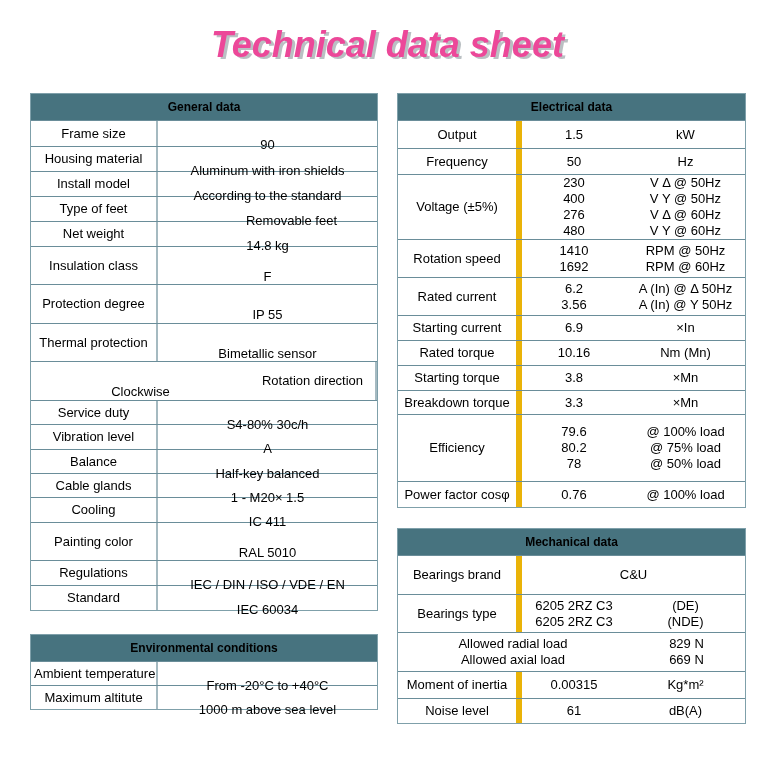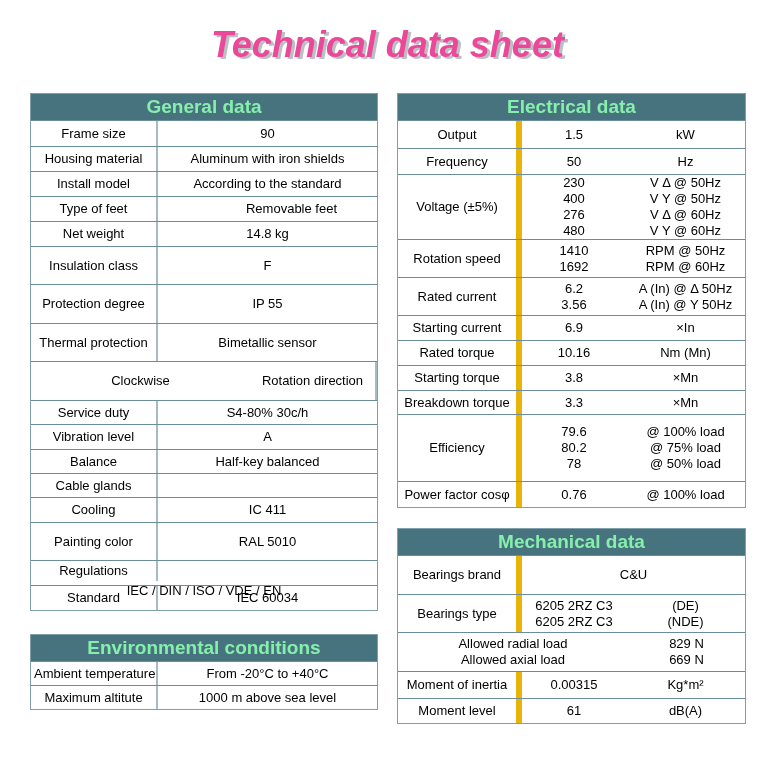--- a/index.html
+++ b/index.html
@@ -18,31 +18,31 @@
   .col-left{left:30px;width:348px;}
   .col-right{left:397px;width:349px;}
   .tbl{
     border:1px solid #7fa0aa;
     background:#ffffff;
     box-sizing:border-box;
   }
   .tbl + .tbl{margin-top:23px;}
   .col-right .tbl + .tbl{margin-top:20px;}
   .tbl-head{
-    height:26px;background:#47737f;color:#86efac;font-weight:bold;
-    font-size:19px;display:flex;align-items:center;justify-content:center;
+    height:26px;background:#47737f;color:#000000;font-weight:bold;
+    font-size:12px;display:flex;align-items:center;justify-content:center;
   }
   .row{display:flex;border-top:1px solid #6a8d99;box-sizing:border-box;align-items:stretch;}
   .cell{
     display:flex;flex-direction:column;justify-content:center;text-align:center;
     font-size:13px;line-height:16px;box-sizing:border-box;padding:2px 3px;
   }
   
   .t2 .c-label{width:127px;border-right:2px solid #a5bac1;}
-  .t2 .c-value{flex:1;}
+  .t2 .c-value{flex:1;margin-top:22px;}
   
   .t3 .c-label{width:124px;border-right:6px solid #eab308;}
   .t3 .c-value{width:104px;text-align:center;}
   .t3 .c-unit{flex:1;}
   .t3 .c-span{flex:1;}            
   .t3 .c-labelmerged{width:230px;} 
   .line{white-space:nowrap;}
 </style>
 </head>
 <body>
@@ -146,38 +146,41 @@
             <div class="line">Balance</div>
           </div>
           <div class="cell c-value">
             <div class="line">Half-key balanced</div>
           </div>
         </div>
         <div class="row" style="height: 24px;">
           <div class="cell c-label">
             <div class="line">Cable glands</div>
           </div>
+          <div class="cell c-value">
+            <div class="line">1 - M20× 1.5</div>
+          </div>
         </div>
         <div class="row" style="height: 25px;">
           <div class="cell c-label">
             <div class="line">Cooling</div>
           </div>
           <div class="cell c-value">
             <div class="line">IC 411</div>
           </div>
         </div>
         <div class="row" style="height: 38px;">
           <div class="cell c-label">
             <div class="line">Painting color</div>
           </div>
           <div class="cell c-value">
             <div class="line">RAL 5010</div>
           </div>
         </div>
-        <div class="row" style="height: 25px; flex-direction: column;">
+        <div class="row" style="height: 25px;">
           <div class="cell c-label">
             <div class="line">Regulations</div>
           </div>
           <div class="cell c-value">
             <div class="line">IEC / DIN / ISO / VDE / EN</div>
           </div>
         </div>
         <div class="row" style="height: 25px;">
           <div class="cell c-label">
             <div class="line">Standard</div>
@@ -392,21 +395,21 @@
           </div>
           <div class="cell c-value">
             <div class="line">0.00315</div>
           </div>
           <div class="cell c-unit">
             <div class="line">Kg*m²</div>
           </div>
         </div>
         <div class="row" style="height: 25px;">
           <div class="cell c-label">
-            <div class="line">Moment level</div>
+            <div class="line">Noise level</div>
           </div>
           <div class="cell c-value">
             <div class="line">61</div>
           </div>
           <div class="cell c-unit">
             <div class="line">dB(A)</div>
           </div>
         </div>
       </div>
   </div>

